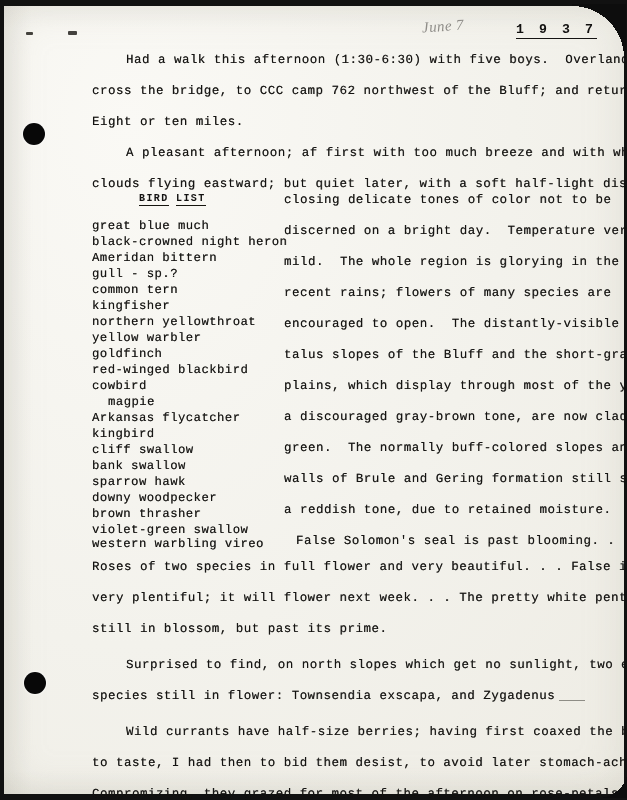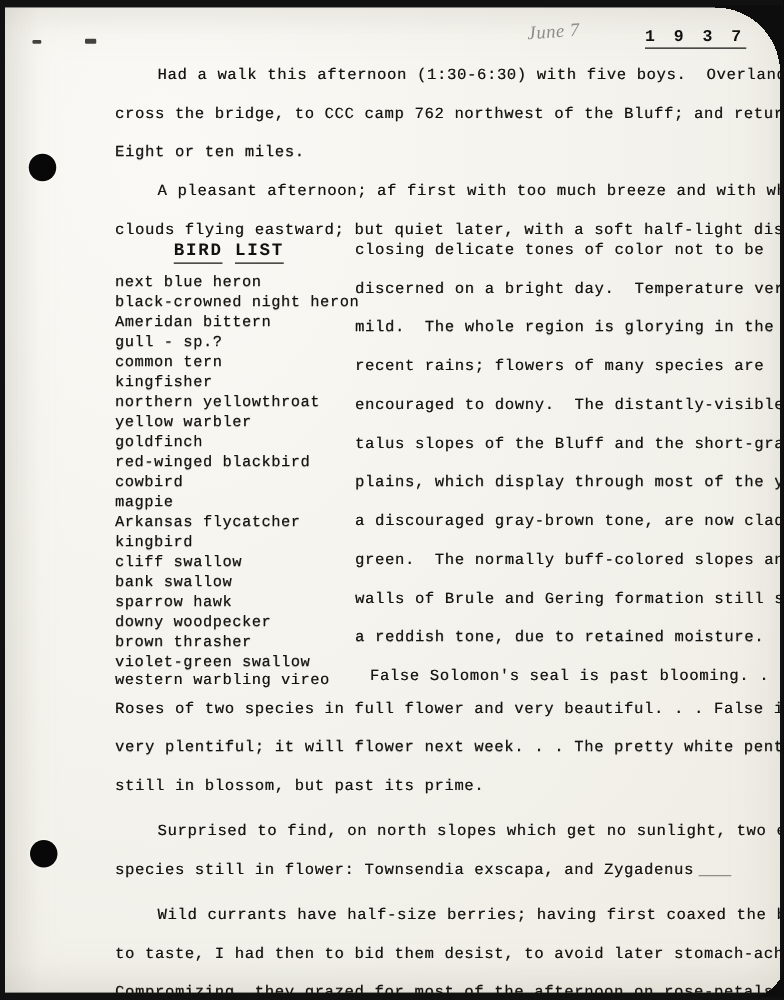--- a/index.html
+++ b/index.html
@@ -122,21 +122,21 @@
     color: #7e7c78;
     letter-spacing: 0.4px;
     transform: rotate(-4deg);
     opacity: 0.85;
   }
 
   .bird-head {
     position: absolute;
     left: 135px;
     top: 187px;
-    font-size: 14px;
+    font-size: 10px;
     letter-spacing: 1.4px;
     font-weight: 700;
     color: #131211;
   }
   .bird-head u {
     text-decoration: none;
     border-bottom: 1.4px solid #16150f;
     padding-bottom: 1px;
   }
 
@@ -168,47 +168,47 @@
 
     <div class="typed body-line" style="top:47px;  text-indent:34px;">Had a walk this afternoon (1:30-6:30) with five boys.  Overland Park,</div>
     <div class="typed body-line" style="top:78px;">cross the bridge, to CCC camp 762 northwest of the Bluff; and return.</div>
     <div class="typed body-line" style="top:109px;">Eight or ten miles.</div>
 
     <div class="typed body-line" style="top:140px; text-indent:34px;">A pleasant afternoon; af first with too much breeze and with white</div>
     <div class="typed body-line" style="top:171px;">clouds flying eastward; but quiet later, with a soft half-light dis-</div>
 
     <div class="bird-head"><u>BIRD</u> <u>LIST</u></div>
 
-    <div class="typed bird-line" style="top:213px;">next blue heron</div>
+    <div class="typed bird-line" style="top:213px;">great blue much</div>
     <div class="typed bird-line" style="top:229px;">black-crowned night heron</div>
     <div class="typed bird-line" style="top:245px;">Ameridan bittern</div>
     <div class="typed bird-line" style="top:261px;">gull - sp.?</div>
     <div class="typed bird-line" style="top:277px;">common tern</div>
     <div class="typed bird-line" style="top:293px;">kingfisher</div>
     <div class="typed bird-line" style="top:309px;font-family:Liberation Mono, monospace;">northern yellowthroat</div>
     <div class="typed bird-line" style="top:325px;">yellow warbler</div>
     <div class="typed bird-line" style="top:341px;">goldfinch</div>
     <div class="typed bird-line" style="top:357px;">red-winged blackbird</div>
     <div class="typed bird-line" style="top:373px;">cowbird</div>
-    <div class="typed bird-line" style="top:389px;">magpie</div>
+    <div class="typed bird-line" style="top:389px;margin-left:16px;">magpie</div>
     <div class="typed bird-line" style="top:405px;">Arkansas flycatcher</div>
     <div class="typed bird-line" style="top:421px;">kingbird</div>
     <div class="typed bird-line" style="top:437px;">cliff swallow</div>
     <div class="typed bird-line" style="top:453px;">bank swallow</div>
     <div class="typed bird-line" style="top:469px;">sparrow hawk</div>
     <div class="typed bird-line" style="top:485px;text-align:right;">downy woodpecker</div>
     <div class="typed bird-line" style="top:501px;">brown thrasher</div>
     <div class="typed bird-line" style="top:517px;">violet-green swallow</div>
     <div class="typed bird-line" style="top:531px;">western warbling vireo</div>
 
     <div class="typed col-line" style="top:187px;">closing delicate tones of color not to be</div>
     <div class="typed col-line" style="top:218px;">discerned on a bright day.  Temperature very</div>
     <div class="typed col-line" style="top:249px;">mild.  The whole region is glorying in the</div>
     <div class="typed col-line" style="top:280px;">recent rains; flowers of many species are</div>
-    <div class="typed col-line" style="top:311px;">encouraged to downy.  The distantly-visible</div>
+    <div class="typed col-line" style="top:311px;">encouraged to open.  The distantly-visible</div>
     <div class="typed col-line" style="top:342px;">talus slopes of the Bluff and the short-grass</div>
     <div class="typed col-line" style="top:373px;">plains, which display through most of the year</div>
     <div class="typed col-line" style="top:404px;">a discouraged gray-brown tone, are now clad in</div>
     <div class="typed col-line" style="top:435px;">green.  The normally buff-colored slopes and</div>
     <div class="typed col-line" style="top:466px;">walls of Brule and Gering formation still show</div>
     <div class="typed col-line" style="top:497px;">a reddish tone, due to retained moisture.</div>
     <div class="typed col-line" style="top:528px; left:252px;">     False Solomon's seal is past blooming. . .</div>
 
     <div class="typed body-line" style="top:554px;">Roses of two species in full flower and very beautiful. . . False indigo</div>
     <div class="typed body-line" style="top:585px;">very plentiful; it will flower next week. . . The pretty white pentstemon</div>

